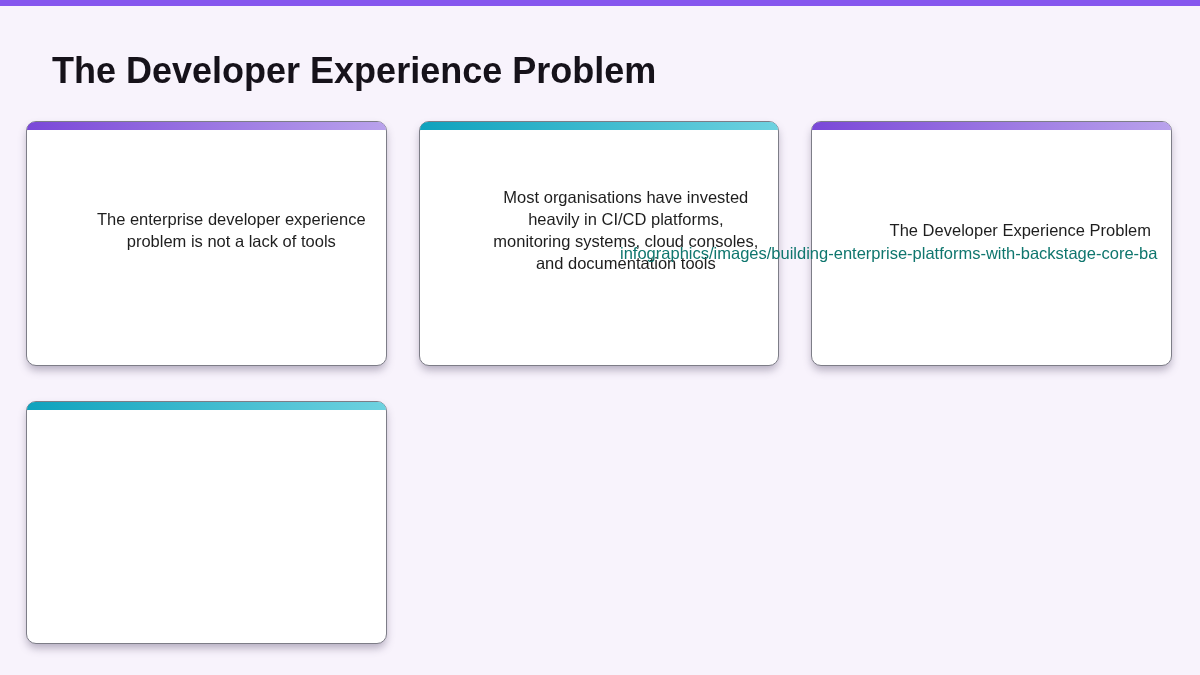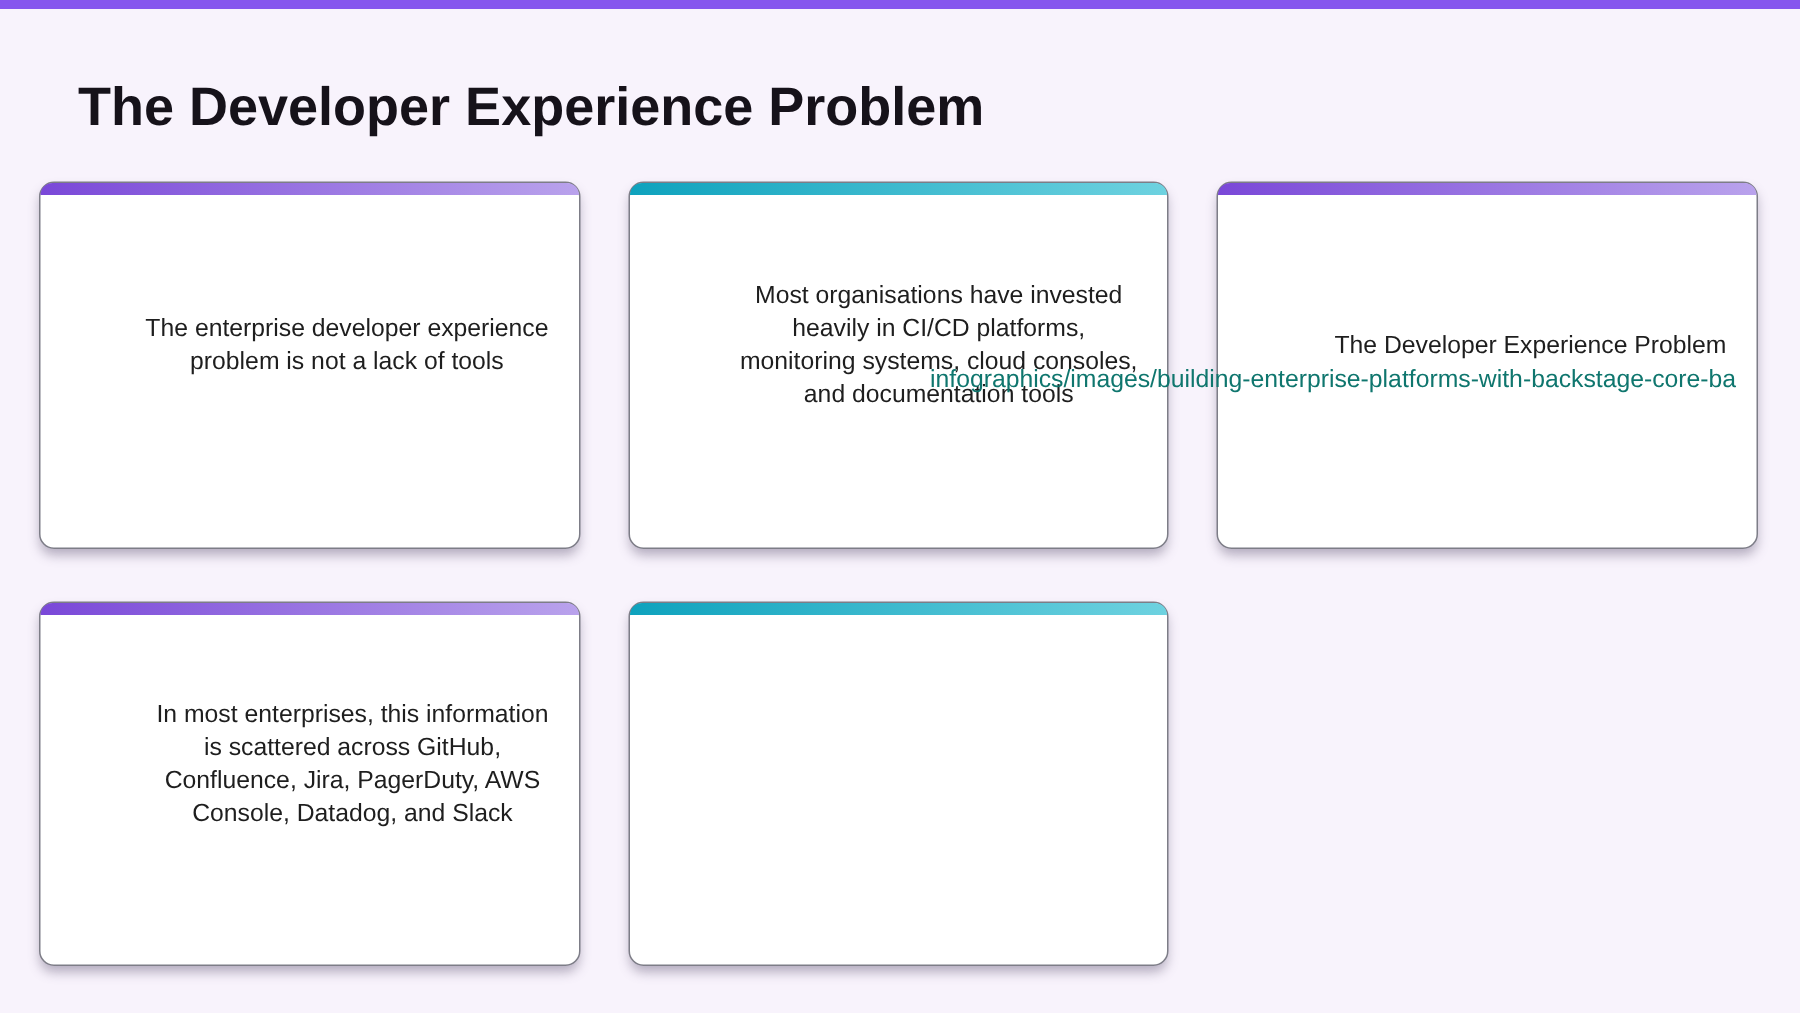--- a/index.html
+++ b/index.html
@@ -101,27 +101,20 @@
 monitoring systems, cloud consoles,
 and documentation tools</div>
   </div>
 
   <div class="card">
     <div class="accent-bar" style="background: linear-gradient(90deg, rgb(122, 72, 216), rgb(185, 162, 236));"></div>
     <div class="card-text">The Developer Experience Problem</div>
   </div>
 
 
-  <div class="card">
-    <div class="accent-bar" style="background: linear-gradient(90deg, rgb(122, 72, 216), rgb(185, 162, 236));"></div>
-    <div class="card-text">In most enterprises, this information
-is scattered across GitHub,
-Confluence, Jira, PagerDuty, AWS
-Console, Datadog, and Slack</div>
-  </div>
 
   <div class="card">
     <div class="accent-bar" style="background: linear-gradient(90deg, rgb(14, 162, 189), rgb(110, 210, 224));"></div>
   </div>
 
 </div>
 
 <div class="overflow-url">infographics/images/building-enterprise-platforms-with-backstage-core-ba</div>
 
 </body></html>

